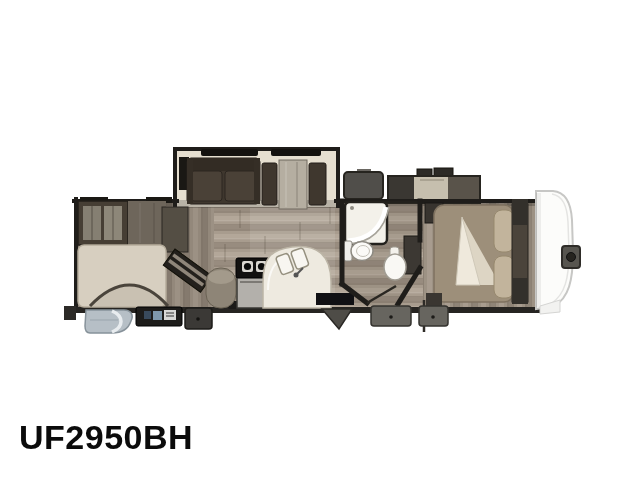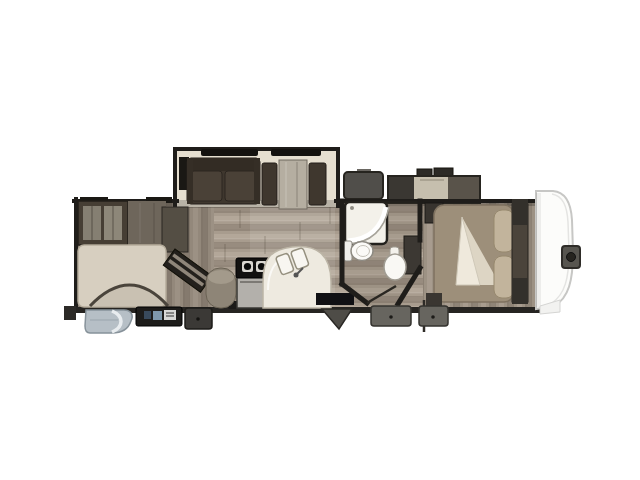--- a/index.html
+++ b/index.html
@@ -225,13 +225,14 @@
       <rect x="371" y="306" width="40" height="20" rx="3" fill="#67655f" stroke="#35332f" stroke-width="1.5"></rect>
       <circle cx="391" cy="317" r="1.8" fill="#1c1b18"></circle>
     </g>
     <g>
       <rect x="419" y="306" width="29" height="20" rx="3" fill="#67655f" stroke="#35332f" stroke-width="1.5"></rect>
       <circle cx="433" cy="317" r="1.8" fill="#1c1b18"></circle>
     </g>
   </g>
 </svg>
 
+<div class="model-label">UF2950BH</div>
 </div>
 
 </body></html>

